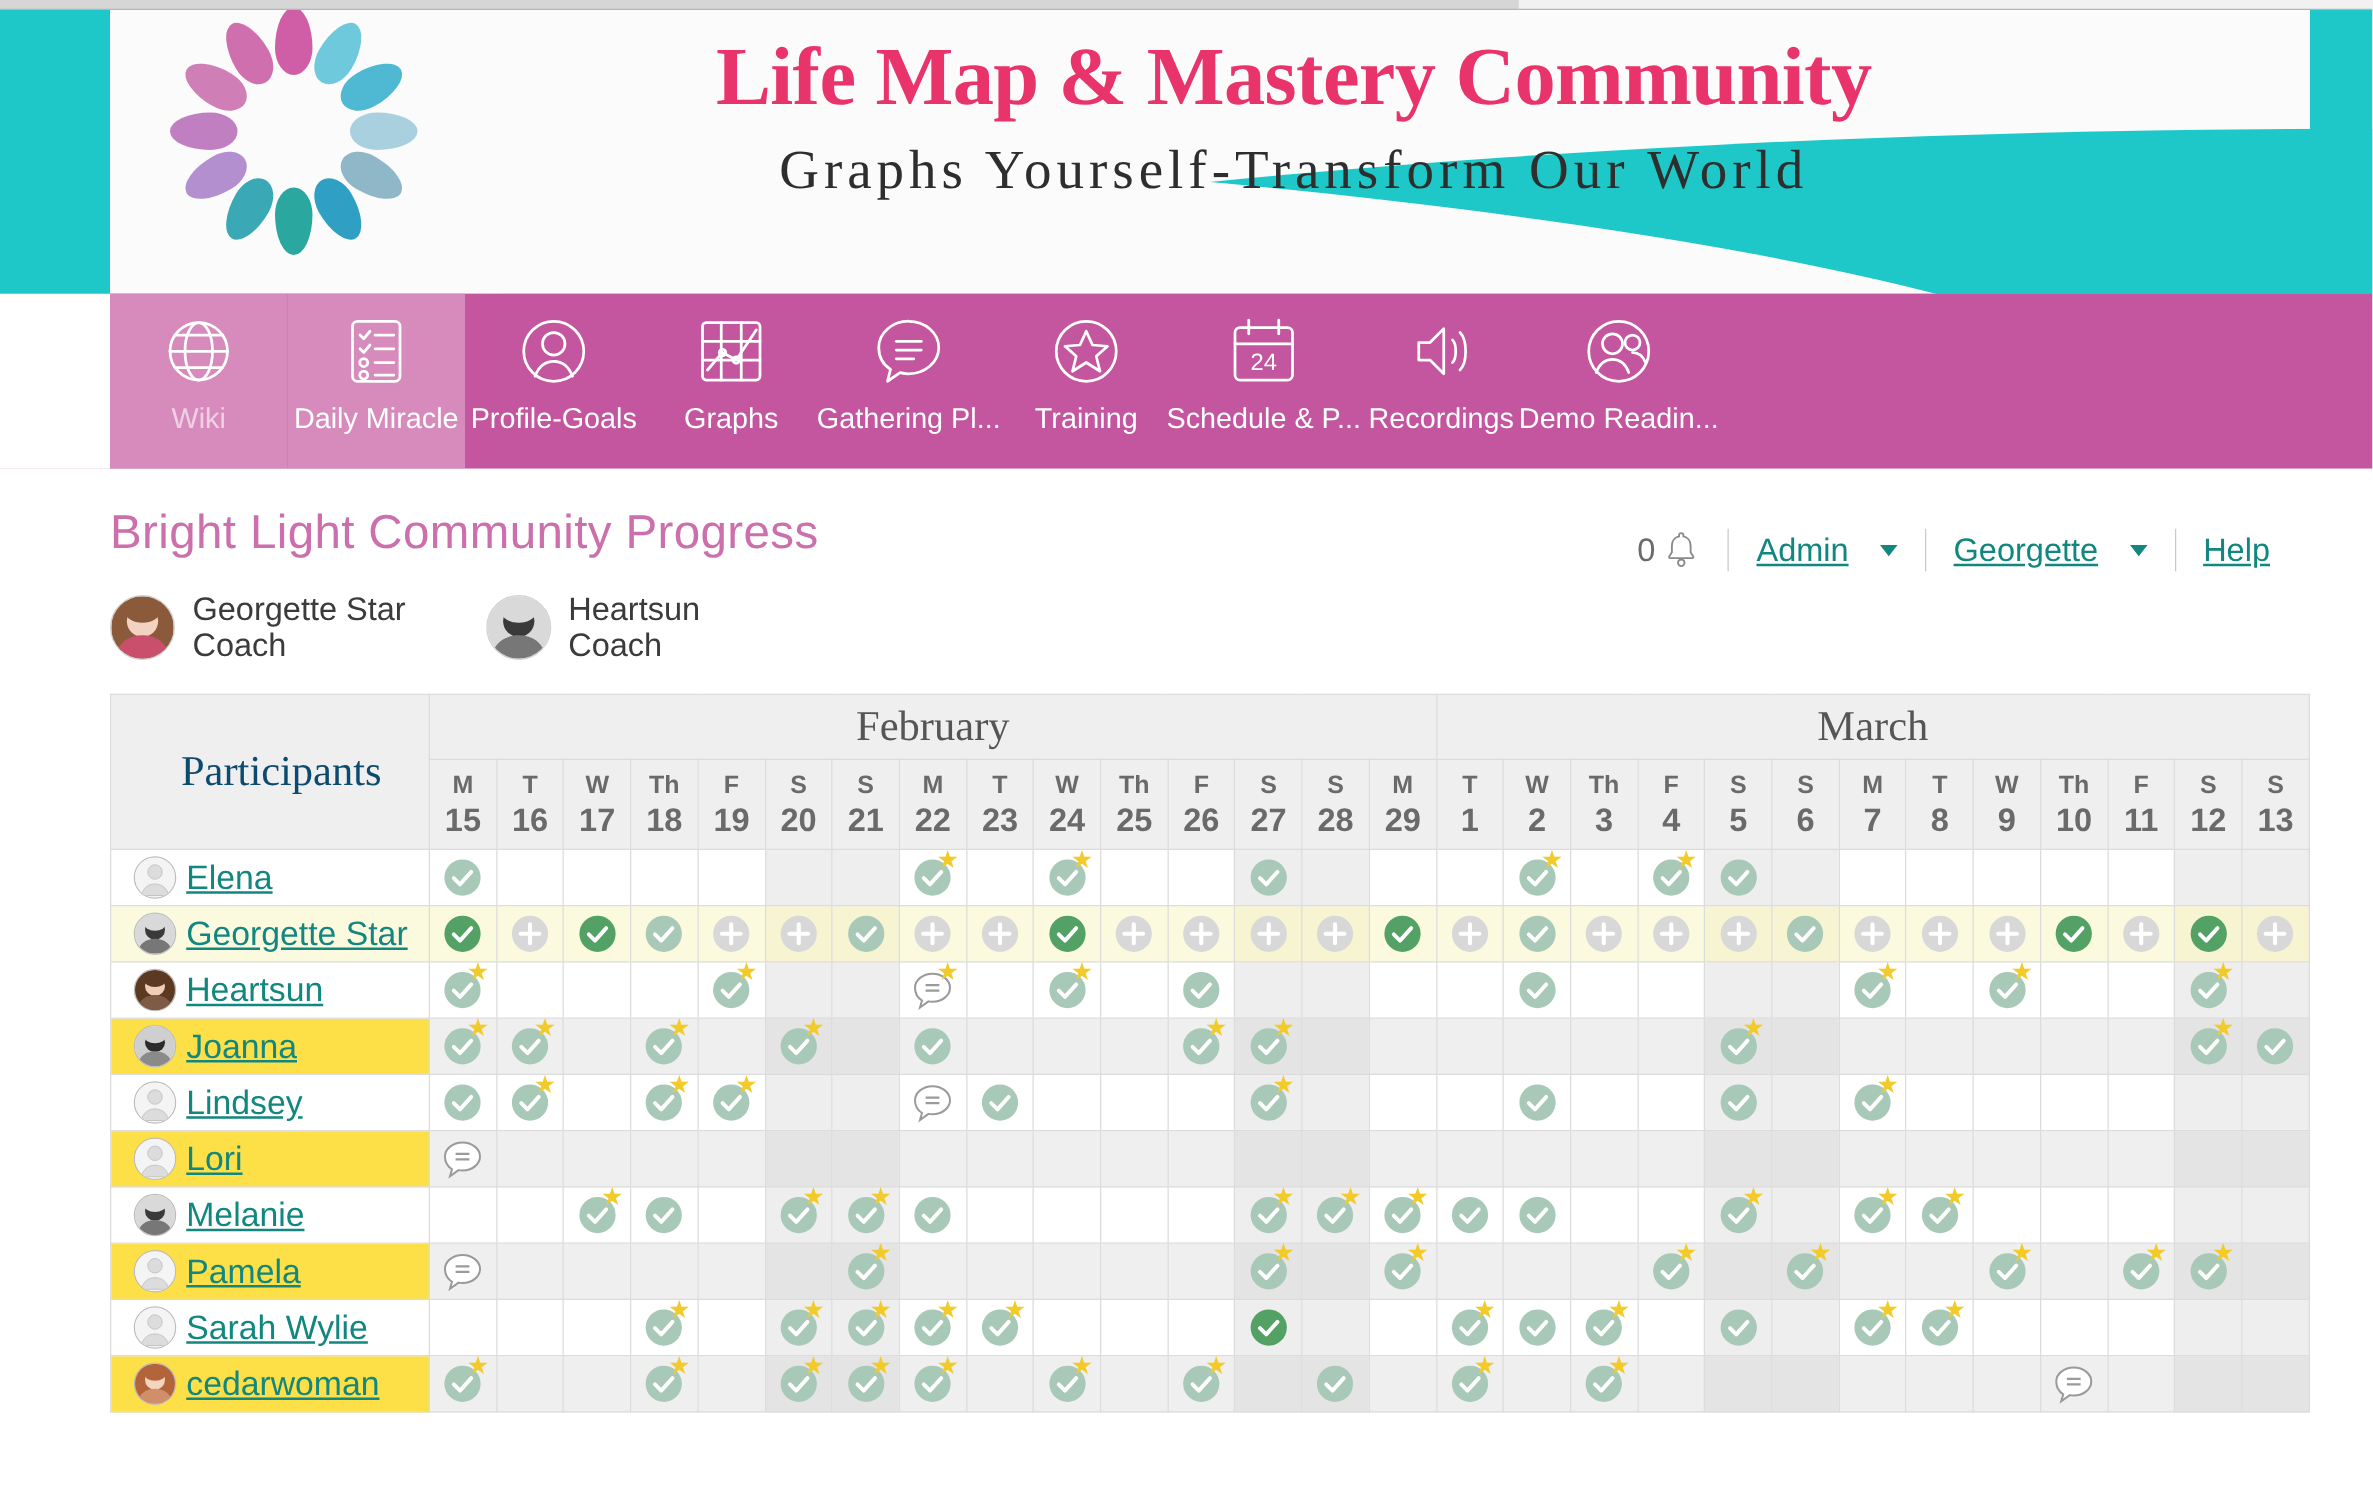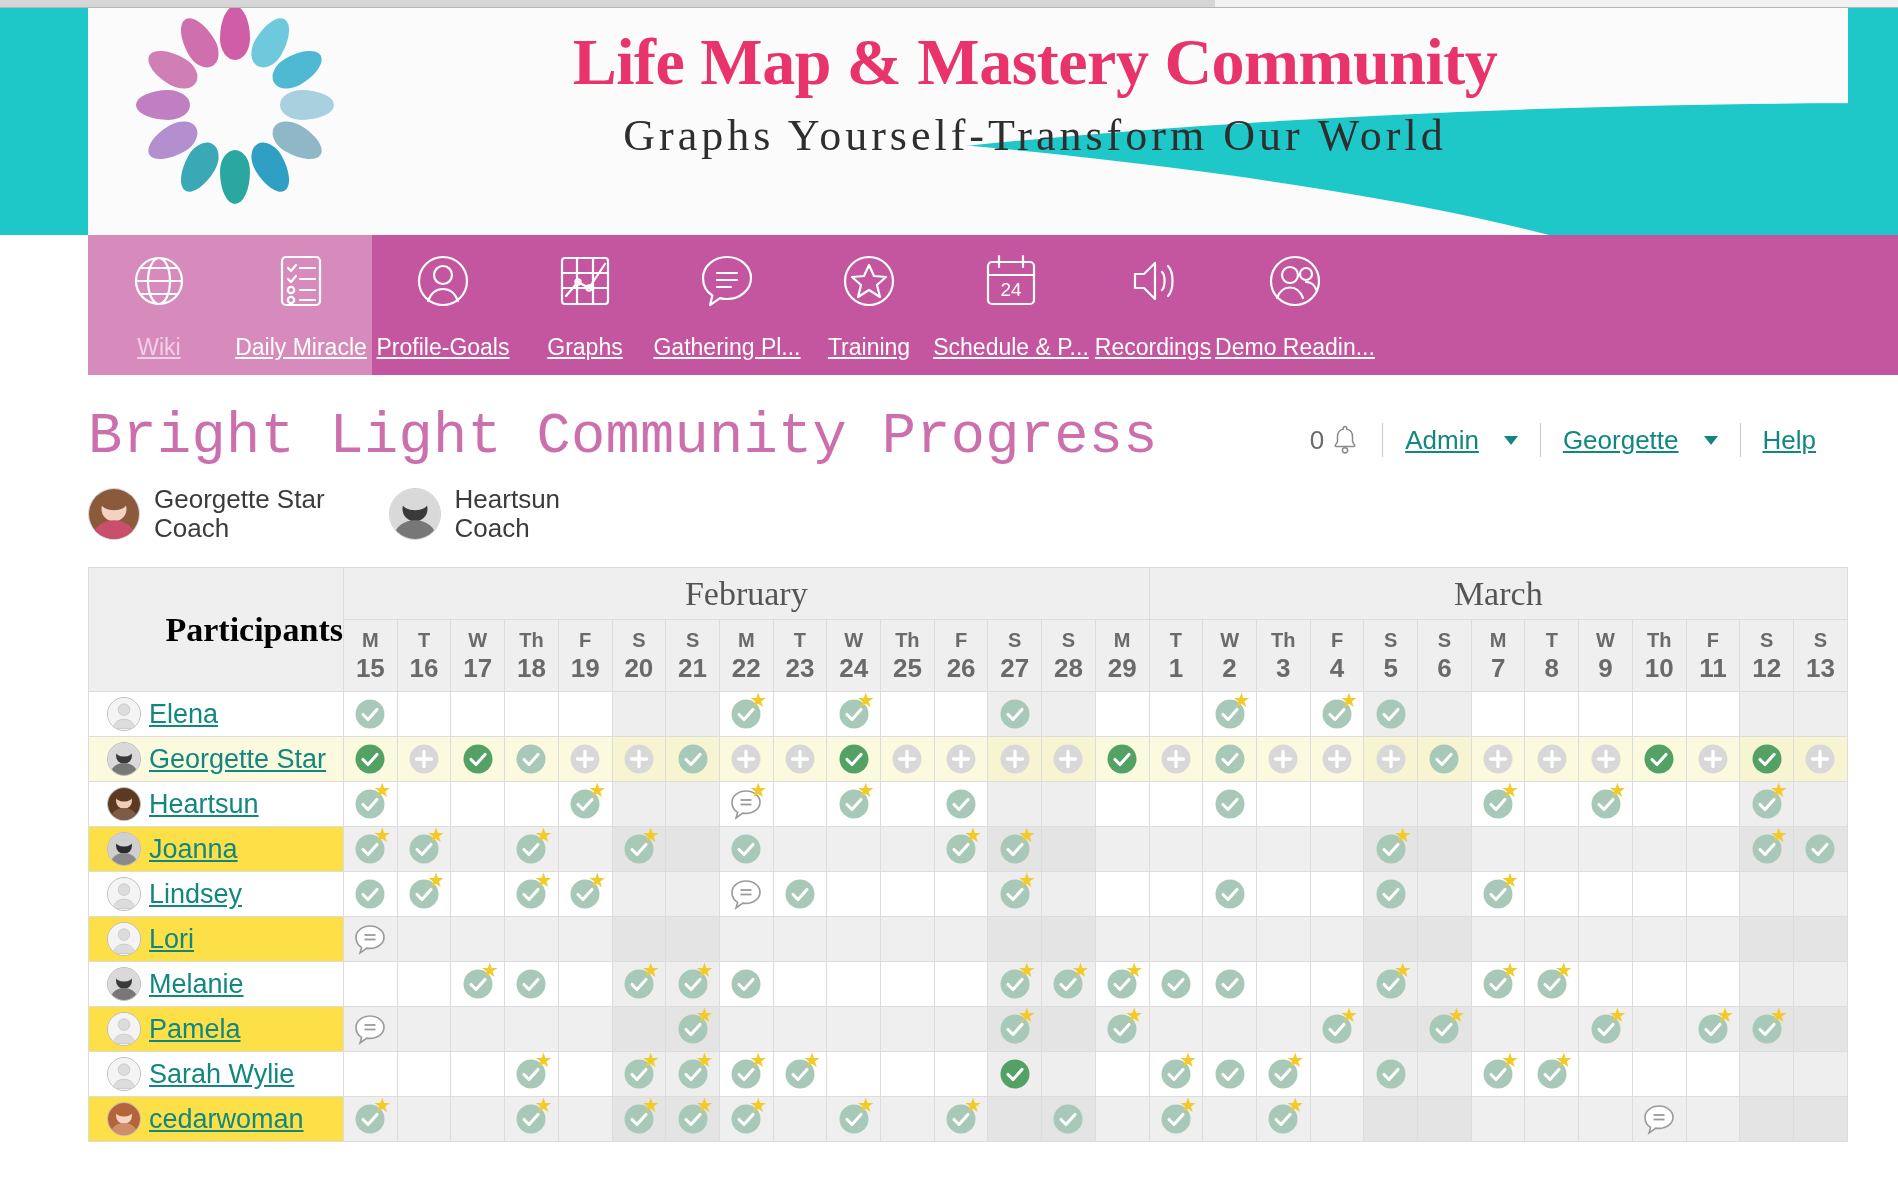--- a/index.html
+++ b/index.html
@@ -68,35 +68,34 @@
   .nav { position:relative; height:140px; background:#c3569f; display:flex; }
   .nav-left-pad { width:88px; background:#ffffff; }
   .nav-item{
     width:142px; height:140px;
     display:flex; flex-direction:column; align-items:center; justify-content:flex-start;
     padding-top:16px; color:#ffffff; cursor:pointer; position:relative;
   }
   .nav-item.hl { background:#d78bbd; }
   .nav-item .ic { width:60px; height:60px; display:block; }
   .nav-item .lbl{
-    margin-top:23px; font-size:23px; color:#fff; white-space:nowrap;
+    margin-top:10px; font-size:23px; color:#fff; white-space:nowrap;
     font-family:"Liberation Sans", sans-serif;
-    text-decoration:underline;
   }
   .nav-item.dim .lbl { color:#efd0e5; }
 
   
   .content { padding: 0 0 0 0; position:relative; background:#fff; }
   .page-head{
     display:flex; align-items:flex-start; justify-content:space-between;
     padding: 30px 60px 0 88px;
   }
   .page-title{
-    font-family:Liberation Mono, monospace;
-    font-size:57px; color:#cb6fad; font-weight:400; letter-spacing:.3px;
+    font-family:Liberation Sans, sans-serif;
+    font-size:38px; color:#cb6fad; font-weight:400; letter-spacing:.3px;
   }
   .head-right{
     display:flex; align-items:center; gap:0px; margin-top:18px; font-size:26px;
   }
   .bell-wrap{ display:flex; align-items:center; gap:6px; color:#6b6b6b; padding-right:22px;}
   .hr-sep{ width:1px; height:34px; background:#c9c9c9; }
   .hr-link{
     color:#12877f; text-decoration:underline; padding:0 22px;
     display:flex; align-items:center; gap:25px; cursor:pointer; white-space:nowrap;
   }
@@ -113,22 +112,22 @@
   
   .tbl-wrap{ margin: 24px 0 0 88px; width: 1760px; }
   table.grid{ border-collapse:collapse; table-layout:fixed; width:1760px; }
   table.grid th, table.grid td{ border:1px solid #dcdcdc; padding:0; }
   .th-month{
     background:#efefef; color:#555; font-family:"Liberation Serif", serif;
     font-size:34px; font-weight:400; height:52px; text-align:center;
   }
   .th-blank{ background:#efefef; }
   .th-part{
-    background:#efefef; color:#000000; font-family:"Liberation Serif", serif;
-    font-size:34px; font-weight:700; text-align:right; padding-left:18px; height:72px;
+    background:#efefef; color:#0c4a6e; font-family:"Liberation Serif", serif;
+    font-size:34px; font-weight:400; text-align:center; padding-left:18px; height:72px;
   }
   .th-day{
     background:#efefef; text-align:center; height:72px; color:#6a6a6a;
     font-family:"Liberation Sans", sans-serif;
   }
   .th-day .dw{ display:block; font-size:20px; line-height:1; margin-bottom:5px;}
   .th-day .dn{ display:block; font-size:26px; font-weight:700; line-height:1;}
 
   td.pcell{ height:45px; background:#ffffff; }
   tr.alt td.pcell{ background:#efefef; }

